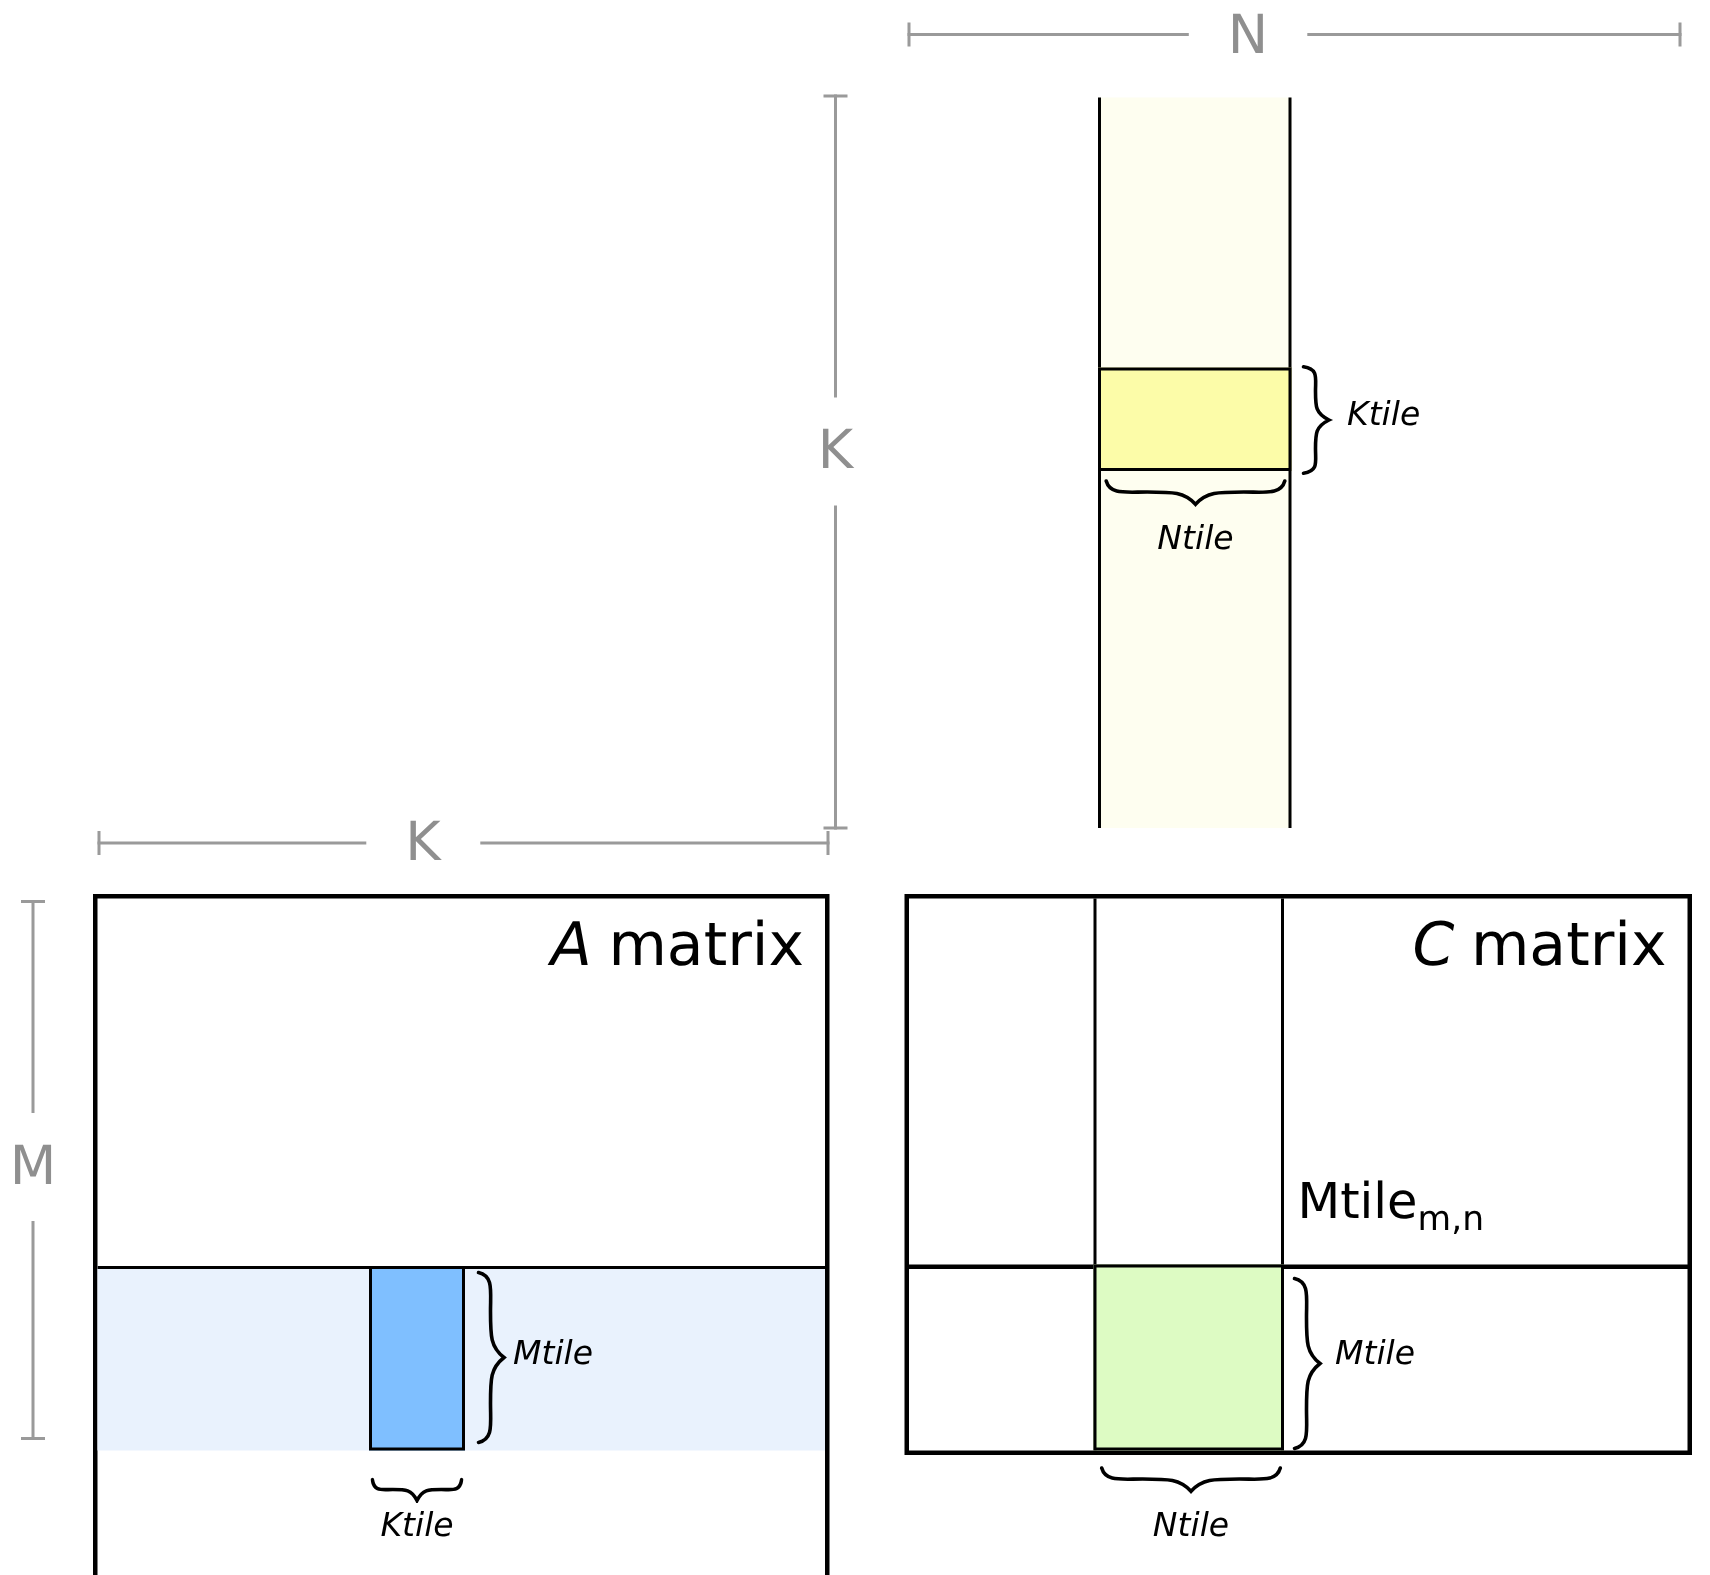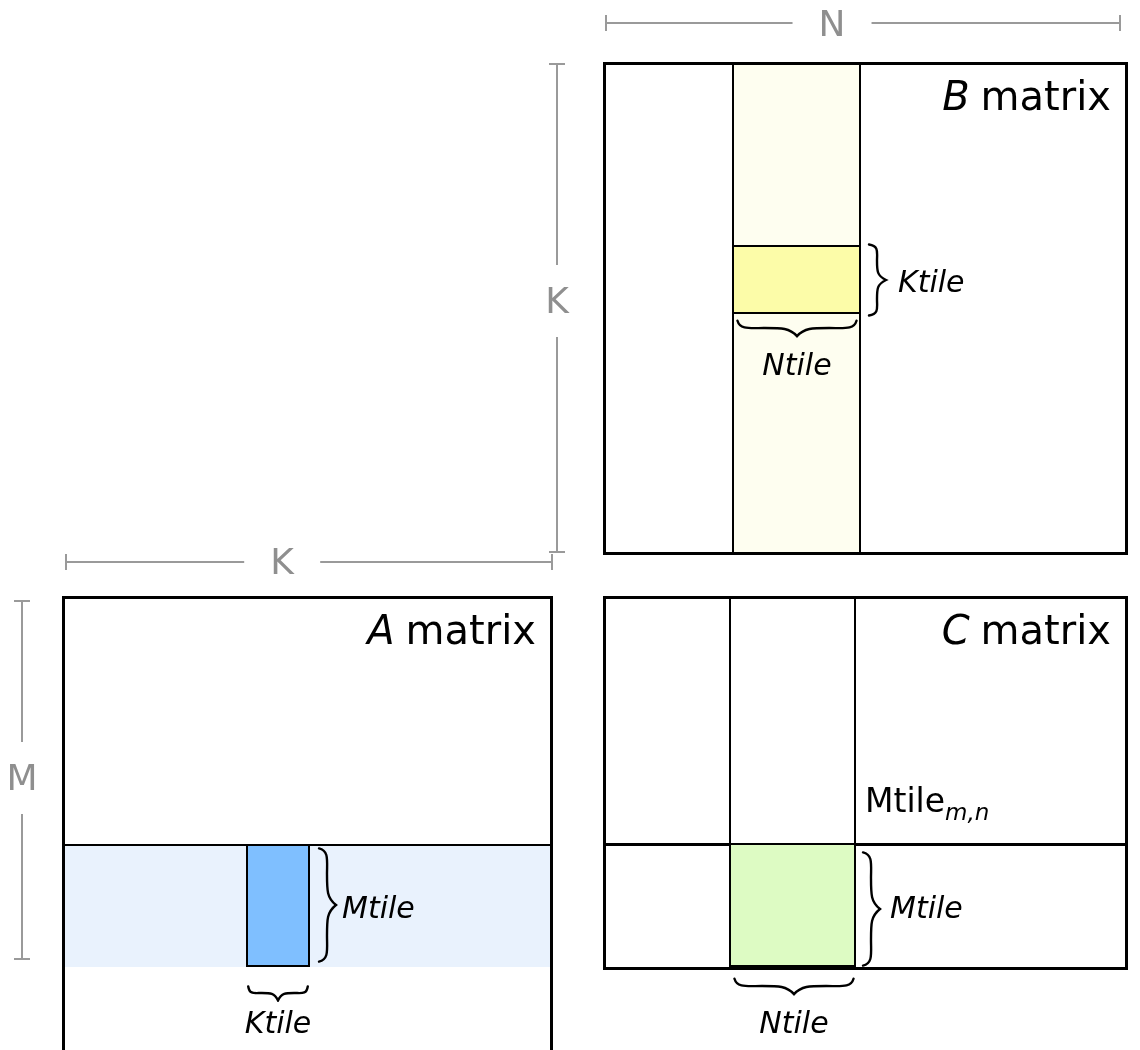--- a/index.html
+++ b/index.html
@@ -62,31 +62,31 @@
   .brace{position:absolute;}
   #b-ktile-brace{left:866px;top:243px;width:24px;height:74px;}
   #a-mtile-brace{left:316px;top:846px;width:24px;height:118px;}
   #c-mtile-brace{left:860px;top:850px;width:24px;height:118px;}
   #b-ntile-brace{left:735px;top:318px;width:124px;height:20px;}
   #a-ktile-brace{left:247px;top:984px;width:62px;height:18px;}
   #c-ntile-brace{left:732px;top:976px;width:124px;height:20px;}
   .brace svg{display:block;width:100%;height:100%;}
 
   
-  .tile-label{position:absolute;font-style:italic;font-size:30px;line-height:1.1;color:#000;white-space:nowrap;}
+  .tile-label{position:absolute;font-style:italic;font-size:22px;line-height:1.1;color:#000;white-space:nowrap;}
   #b-ktile-label{left:898px;top:265px;}
   #b-ntile-label{left:797px;top:348px;transform:translateX(-50%);}
   #a-mtile-label{left:342px;top:891px;}
   #a-ktile-label{left:278px;top:1006px;transform:translateX(-50%);}
   #c-mtile-label{left:890px;top:891px;}
   #c-ntile-label{left:794px;top:1006px;transform:translateX(-50%);}
 
   
   #block-label{position:absolute;left:865px;top:783px;font-size:33px;line-height:1.1;color:#000;}
-  #block-label sub{font-size:23px;font-style:italic;line-height:0;vertical-align:-8px;}
+  #block-label sub{font-size:23px;line-height:0;vertical-align:-8px;}
 </style>
 </head>
 <body>
 
 <div id="canvas">
 
   <div class="dimline" id="n-line"></div>
   <div class="dimtick" id="n-tick-l"></div>
   <div class="dimtick" id="n-tick-r"></div>
   <div class="dim-label h" id="n-label">N</div>
@@ -99,25 +99,20 @@
   <div class="dimline" id="ka-line"></div>
   <div class="dimtick" id="ka-tick-l"></div>
   <div class="dimtick" id="ka-tick-r"></div>
   <div class="dim-label h" id="ka-label">K</div>
 
   <div class="dimline" id="m-line"></div>
   <div class="dimtick" id="m-tick-t"></div>
   <div class="dimtick" id="m-tick-b"></div>
   <div class="dim-label v" id="m-label">M</div>
 
-  <div class="matrix" id="b-matrix">
-    <div class="matrix-title">
-      <span class="var">B</span><span class="word">matrix</span>
-    </div>
-  </div>
   <div class="fill" id="b-column"></div>
   <div class="fill" id="b-ktile"></div>
 
   <div class="brace" id="b-ktile-brace">
     <svg viewBox="0 0 24 100" preserveAspectRatio="none" aria-hidden="true">
       <path d="M 3 2 C 13 4, 11 12, 11 24 C 11 38, 11 44, 20 50 C 11 56, 11 62, 11 76 C 11 88, 13 96, 3 98" fill="none" stroke="#000" stroke-width="2.4" stroke-linecap="round" vector-effect="non-scaling-stroke"></path>
     </svg>
   </div>
   <div class="tile-label" id="b-ktile-label">Ktile</div>
 

